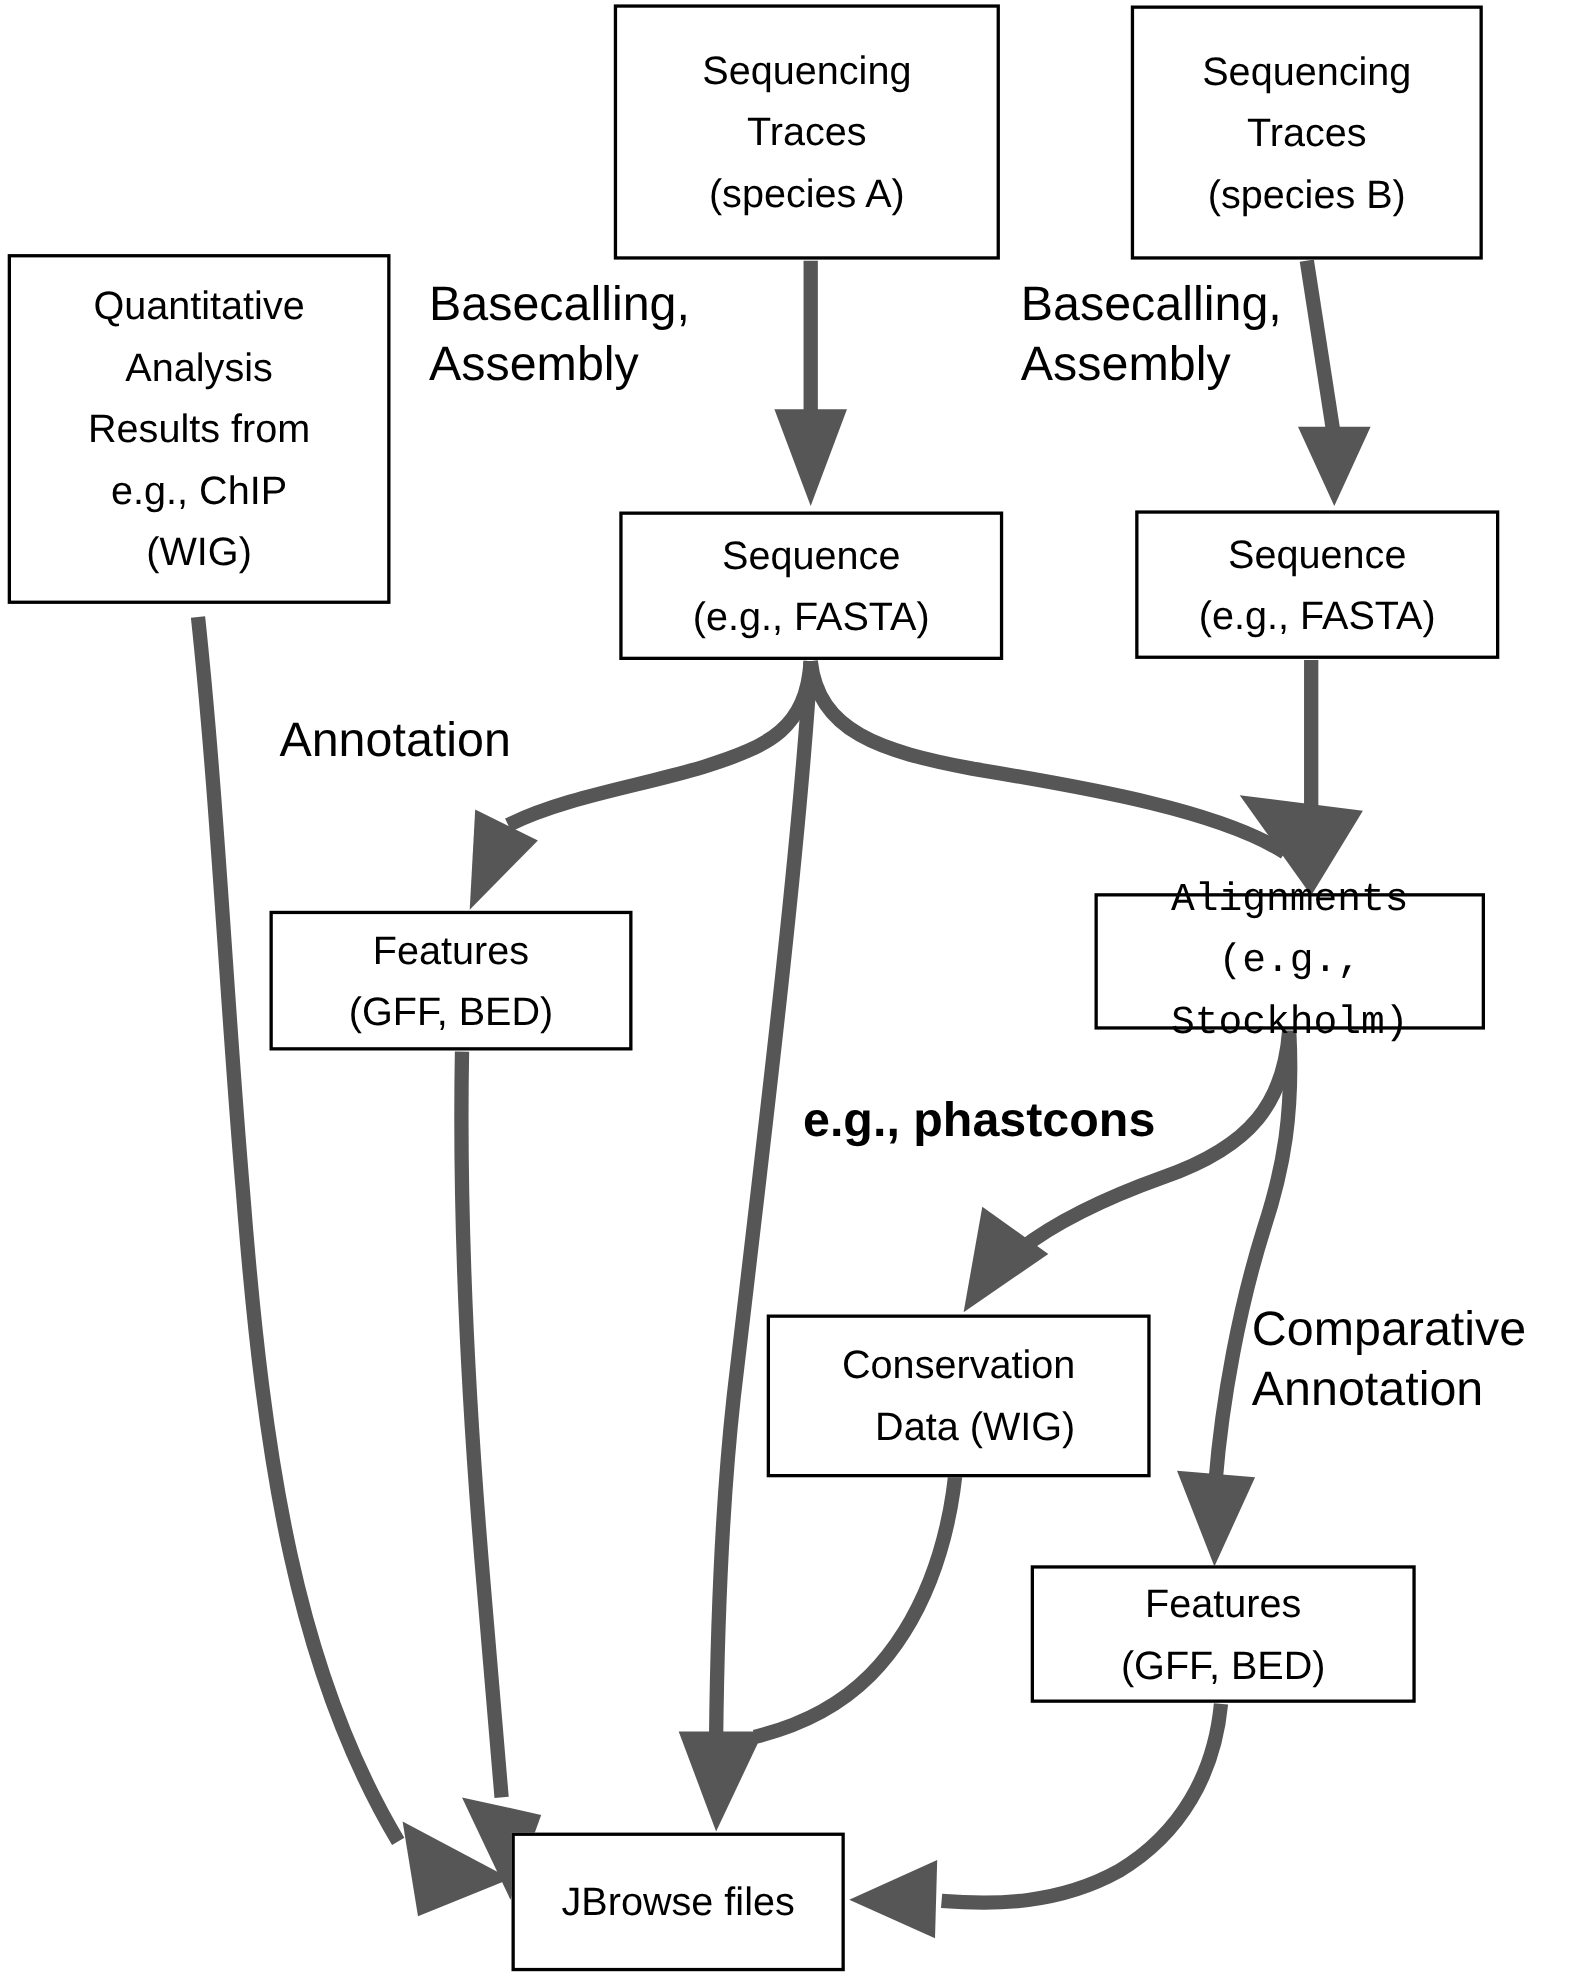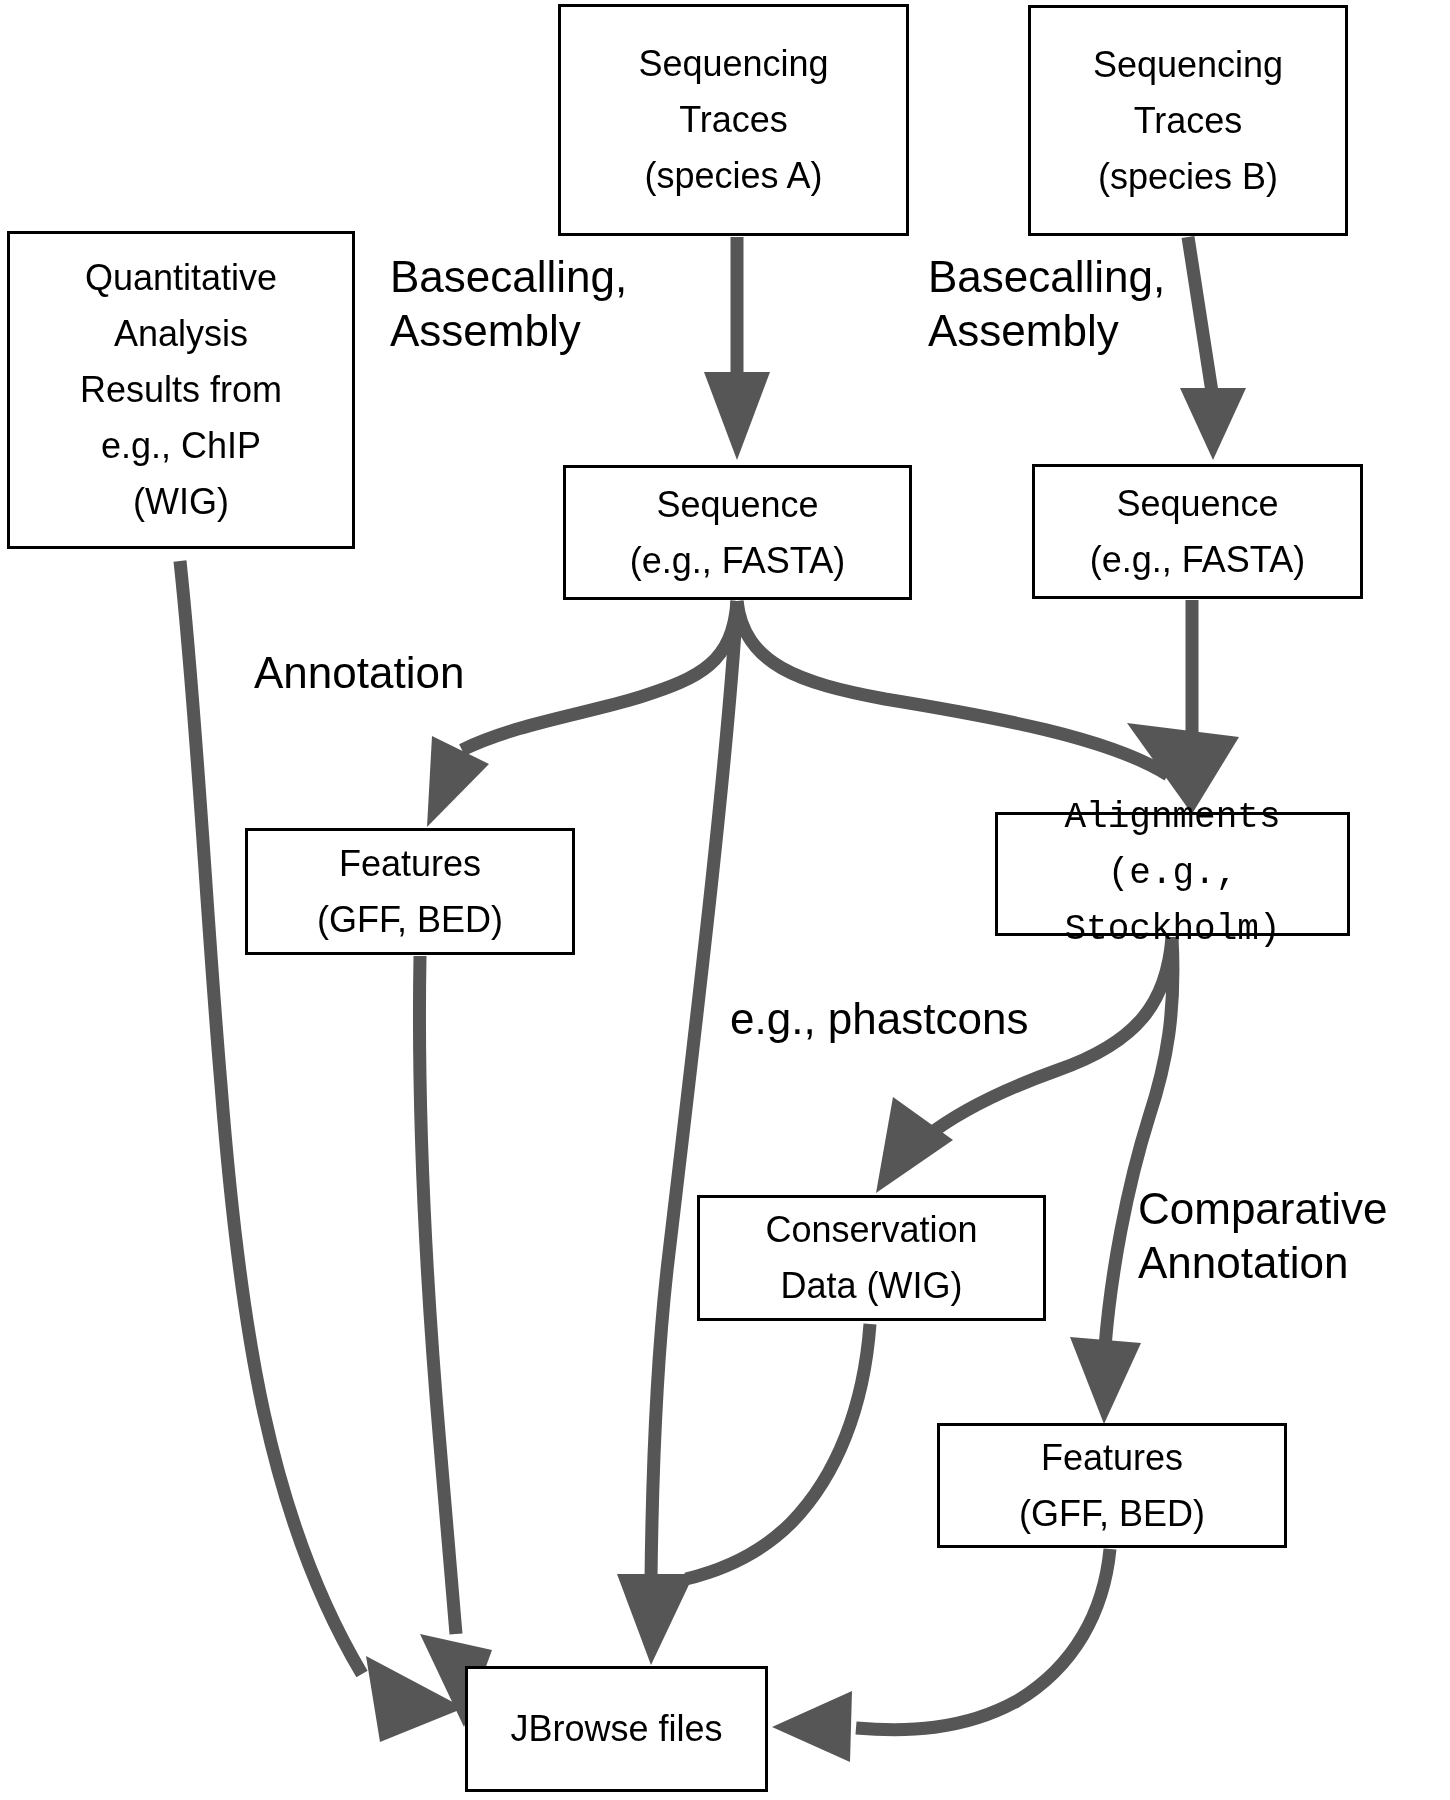--- a/index.html
+++ b/index.html
@@ -57,29 +57,29 @@
     z-index: 2;
   }
   
   #node-quant        { left: 7px;    top: 231px;  width: 348px; height: 318px; }
   #node-tracesA      { left: 558px;  top: 4px;    width: 351px; height: 232px; }
   #node-tracesB      { left: 1028px; top: 5px;    width: 320px; height: 231px; }
   #node-seqA         { left: 563px;  top: 465px;  width: 349px; height: 135px; }
   #node-seqB         { left: 1032px; top: 464px;  width: 331px; height: 135px; }
   #node-featuresA    { left: 245px;  top: 828px;  width: 330px; height: 127px; }
   #node-alignments   { left: 995px;  top: 812px;  width: 355px; height: 124px; font-family: Liberation Mono, monospace; }
-  #node-conservation { left: 697px;  top: 1195px; width: 349px; height: 126px; }
+  #node-conservation { left: 697px;  top: 1195px; width: 349px; height: 148px; text-align: right; }
   #node-featuresB    { left: 937px;  top: 1423px; width: 350px; height: 125px; }
   #node-jbrowse      { left: 465px;  top: 1666px; width: 303px; height: 126px; }
   
   #label-basecallingA { left: 390px;  top: 250px;  width: 250px; }
   #label-basecallingB { left: 928px;  top: 250px;  width: 255px; }
   #label-annotation   { left: 254px;  top: 646px;  width: 240px; }
   #label-alignment    { left: 952px;  top: 645px;  width: 240px; }
-  #label-phastcons    { left: 730px;  top: 992px;  width: 355px; }
+  #label-phastcons    { left: 730px;  top: 992px;  width: 355px; font-weight: bold; }
   #label-comparative  { left: 1138px; top: 1182px; width: 320px; }
 </style>
 </head>
 <body>
 
 <div id="stage">
 
   <svg id="edges-svg" viewBox="0 0 1450 1800" xmlns="http://www.w3.org/2000/svg">
 
     <path class="edge-path" d="M737 237 L737 380"></path>

